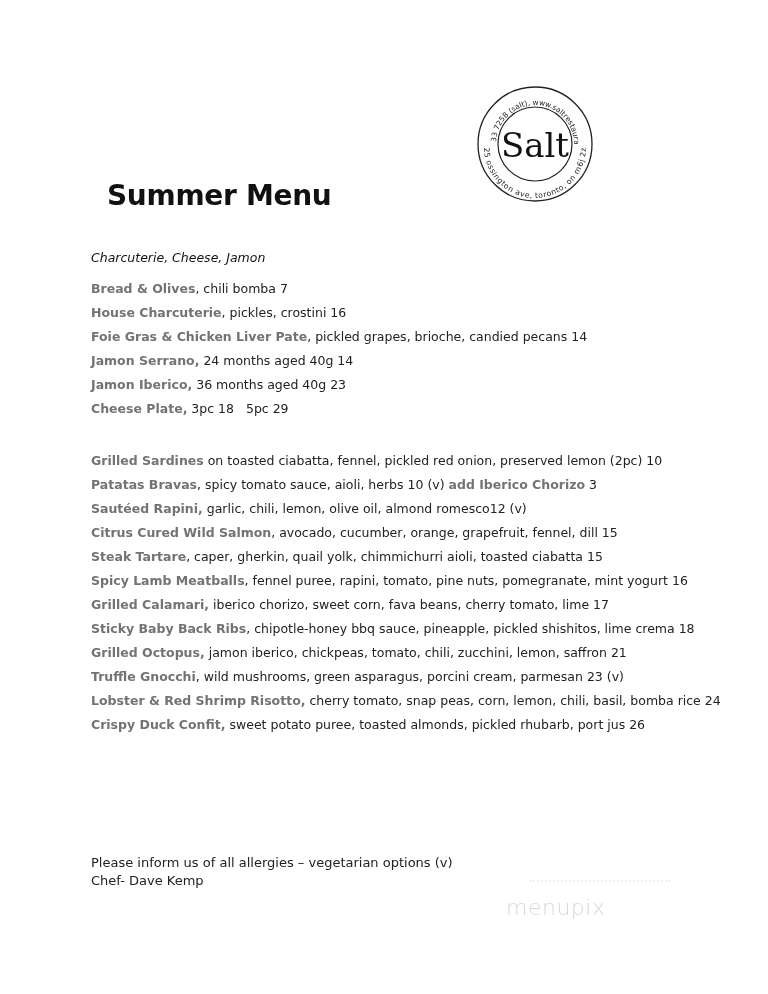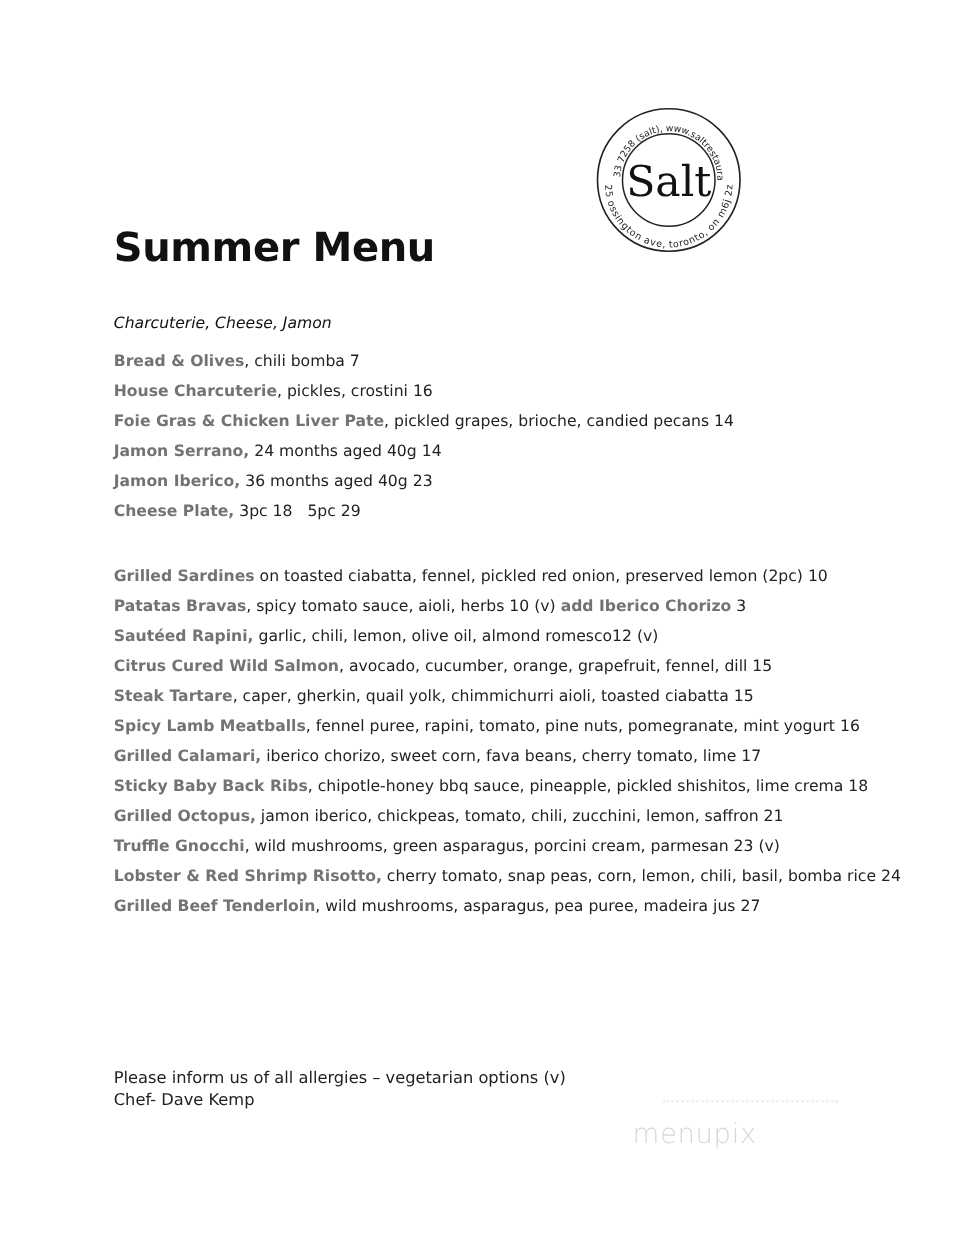--- a/index.html
+++ b/index.html
@@ -1,20 +1,20 @@
 <!DOCTYPE html>
 <html><head>
   <meta charset="utf-8">
   <style>
     html, body { margin: 0; padding: 0; background: #ffffff; }
     body { width: 768px; height: 994px; position: relative; overflow: hidden;
            font-family: "DejaVu Sans", "Liberation Sans", sans-serif; color: #111; }
     .logo { position: absolute; left: 476px; top: 85px; width: 118px; height: 118px; }
-    .title { position: absolute; left: 91px; top: 179px; margin: 0;
-             font-family: "DejaVu Sans", sans-serif; font-weight: bold; font-size: 32px; letter-spacing: -0.3px; color: #111; }
+    .title { position: absolute; left: 107px; top: 179px; margin: 0;
+             font-family: "DejaVu Sans", sans-serif; font-weight: bold; font-size: 28px; letter-spacing: -0.3px; color: #111; }
     .section-title { position: absolute; left: 91px; top: 250px; margin: 0;
              font-style: italic; font-weight: normal; font-size: 12.5px; color: #111; }
     .list { position: absolute; left: 91px; margin: 0; padding: 0; list-style: none; }
     .list li { height: 24px; line-height: 24px; font-size: 12.5px; white-space: nowrap; color: #222; }
     .list li b { font-weight: bold; color: #737373; }
     #group1 { top: 277px; }
     #group2 { top: 449px; }
     .footer { position: absolute; left: 91px; top: 854px; font-size: 13px; color: #222; line-height: 18px; }
     .watermark { position: absolute; left: 506px; top: 895px; font-size: 22px; color: #d8d8d8;
                  font-family: "DejaVu Sans", sans-serif; letter-spacing: 0.5px; font-weight: 300; }
@@ -59,21 +59,21 @@
   <li><b>Patatas Bravas</b><span>, spicy tomato sauce, aioli, herbs 10 (v) </span><b>add Iberico Chorizo</b><span> 3</span></li>
   <li><b>Sautéed Rapini,</b><span> garlic, chili, lemon, olive oil, almond romesco12 (v)</span></li>
   <li><b>Citrus Cured Wild Salmon</b><span>, avocado, cucumber, orange, grapefruit, fennel, dill 15</span></li>
   <li><b>Steak Tartare</b><span>, caper, gherkin, quail yolk, chimmichurri aioli, toasted ciabatta 15</span></li>
   <li><b>Spicy Lamb Meatballs</b><span>, fennel puree, rapini, tomato, pine nuts, pomegranate, mint yogurt 16</span></li>
   <li><b>Grilled Calamari,</b><span> iberico chorizo, sweet corn, fava beans, cherry tomato, lime 17</span></li>
   <li><b>Sticky Baby Back Ribs</b><span>, chipotle-honey bbq sauce, pineapple, pickled shishitos, lime crema 18</span></li>
   <li><b>Grilled Octopus,</b><span> jamon iberico, chickpeas, tomato, chili, zucchini, lemon, saffron 21</span></li>
   <li><b>Truffle Gnocchi</b><span>, wild mushrooms, green asparagus, porcini cream, parmesan 23 (v)</span></li>
   <li><b>Lobster &amp; Red Shrimp Risotto,</b><span> cherry tomato, snap peas, corn, lemon, chili, basil, bomba rice 24</span></li>
-  <li><b>Grilled Beef Tenderloin</b><span>, wild mushrooms, asparagus, pea puree, madeira jus 27</span></li>
+  <li><b>Crispy Duck Confit,</b><span> sweet potato puree, toasted almonds, pickled rhubarb, port jus 26</span></li>
 </ul>
 
 <div class="footer">
   <div>Please inform us of all allergies – vegetarian options (v)</div>
   <div>Chef- Dave Kemp</div>
 </div>
 
 <div class="watermark-sub"></div>
 <div class="watermark">menupix</div>
 

